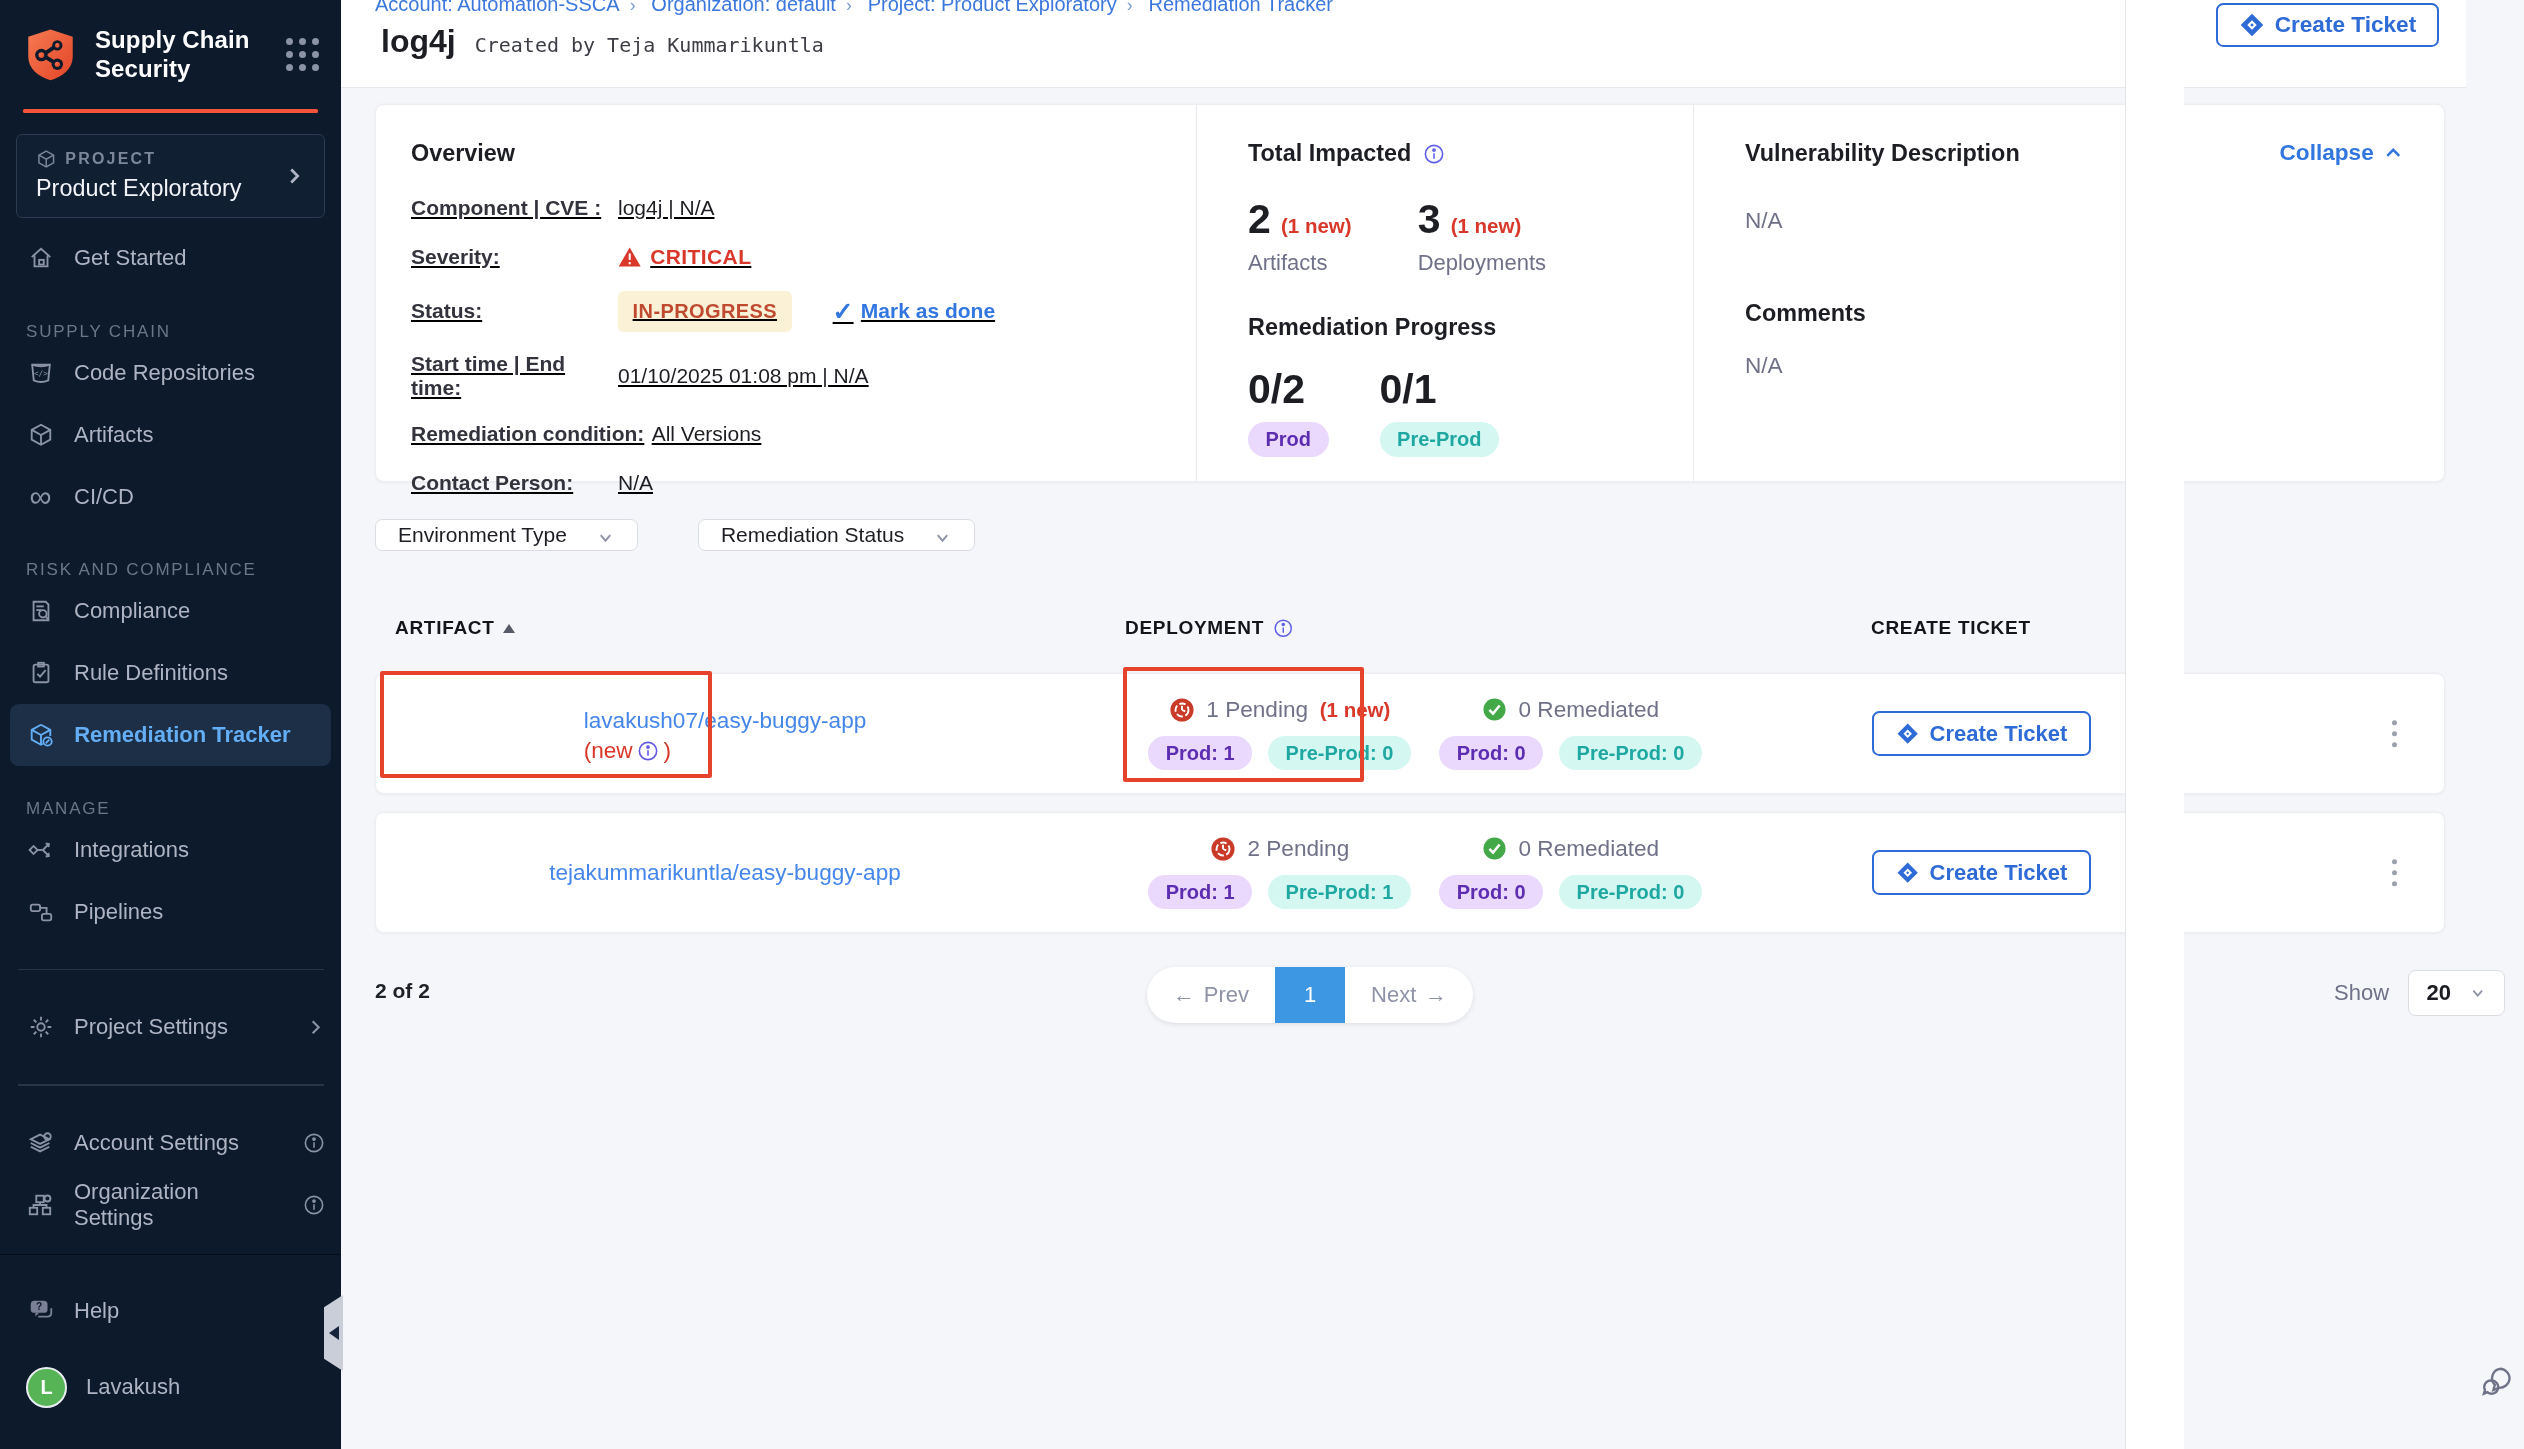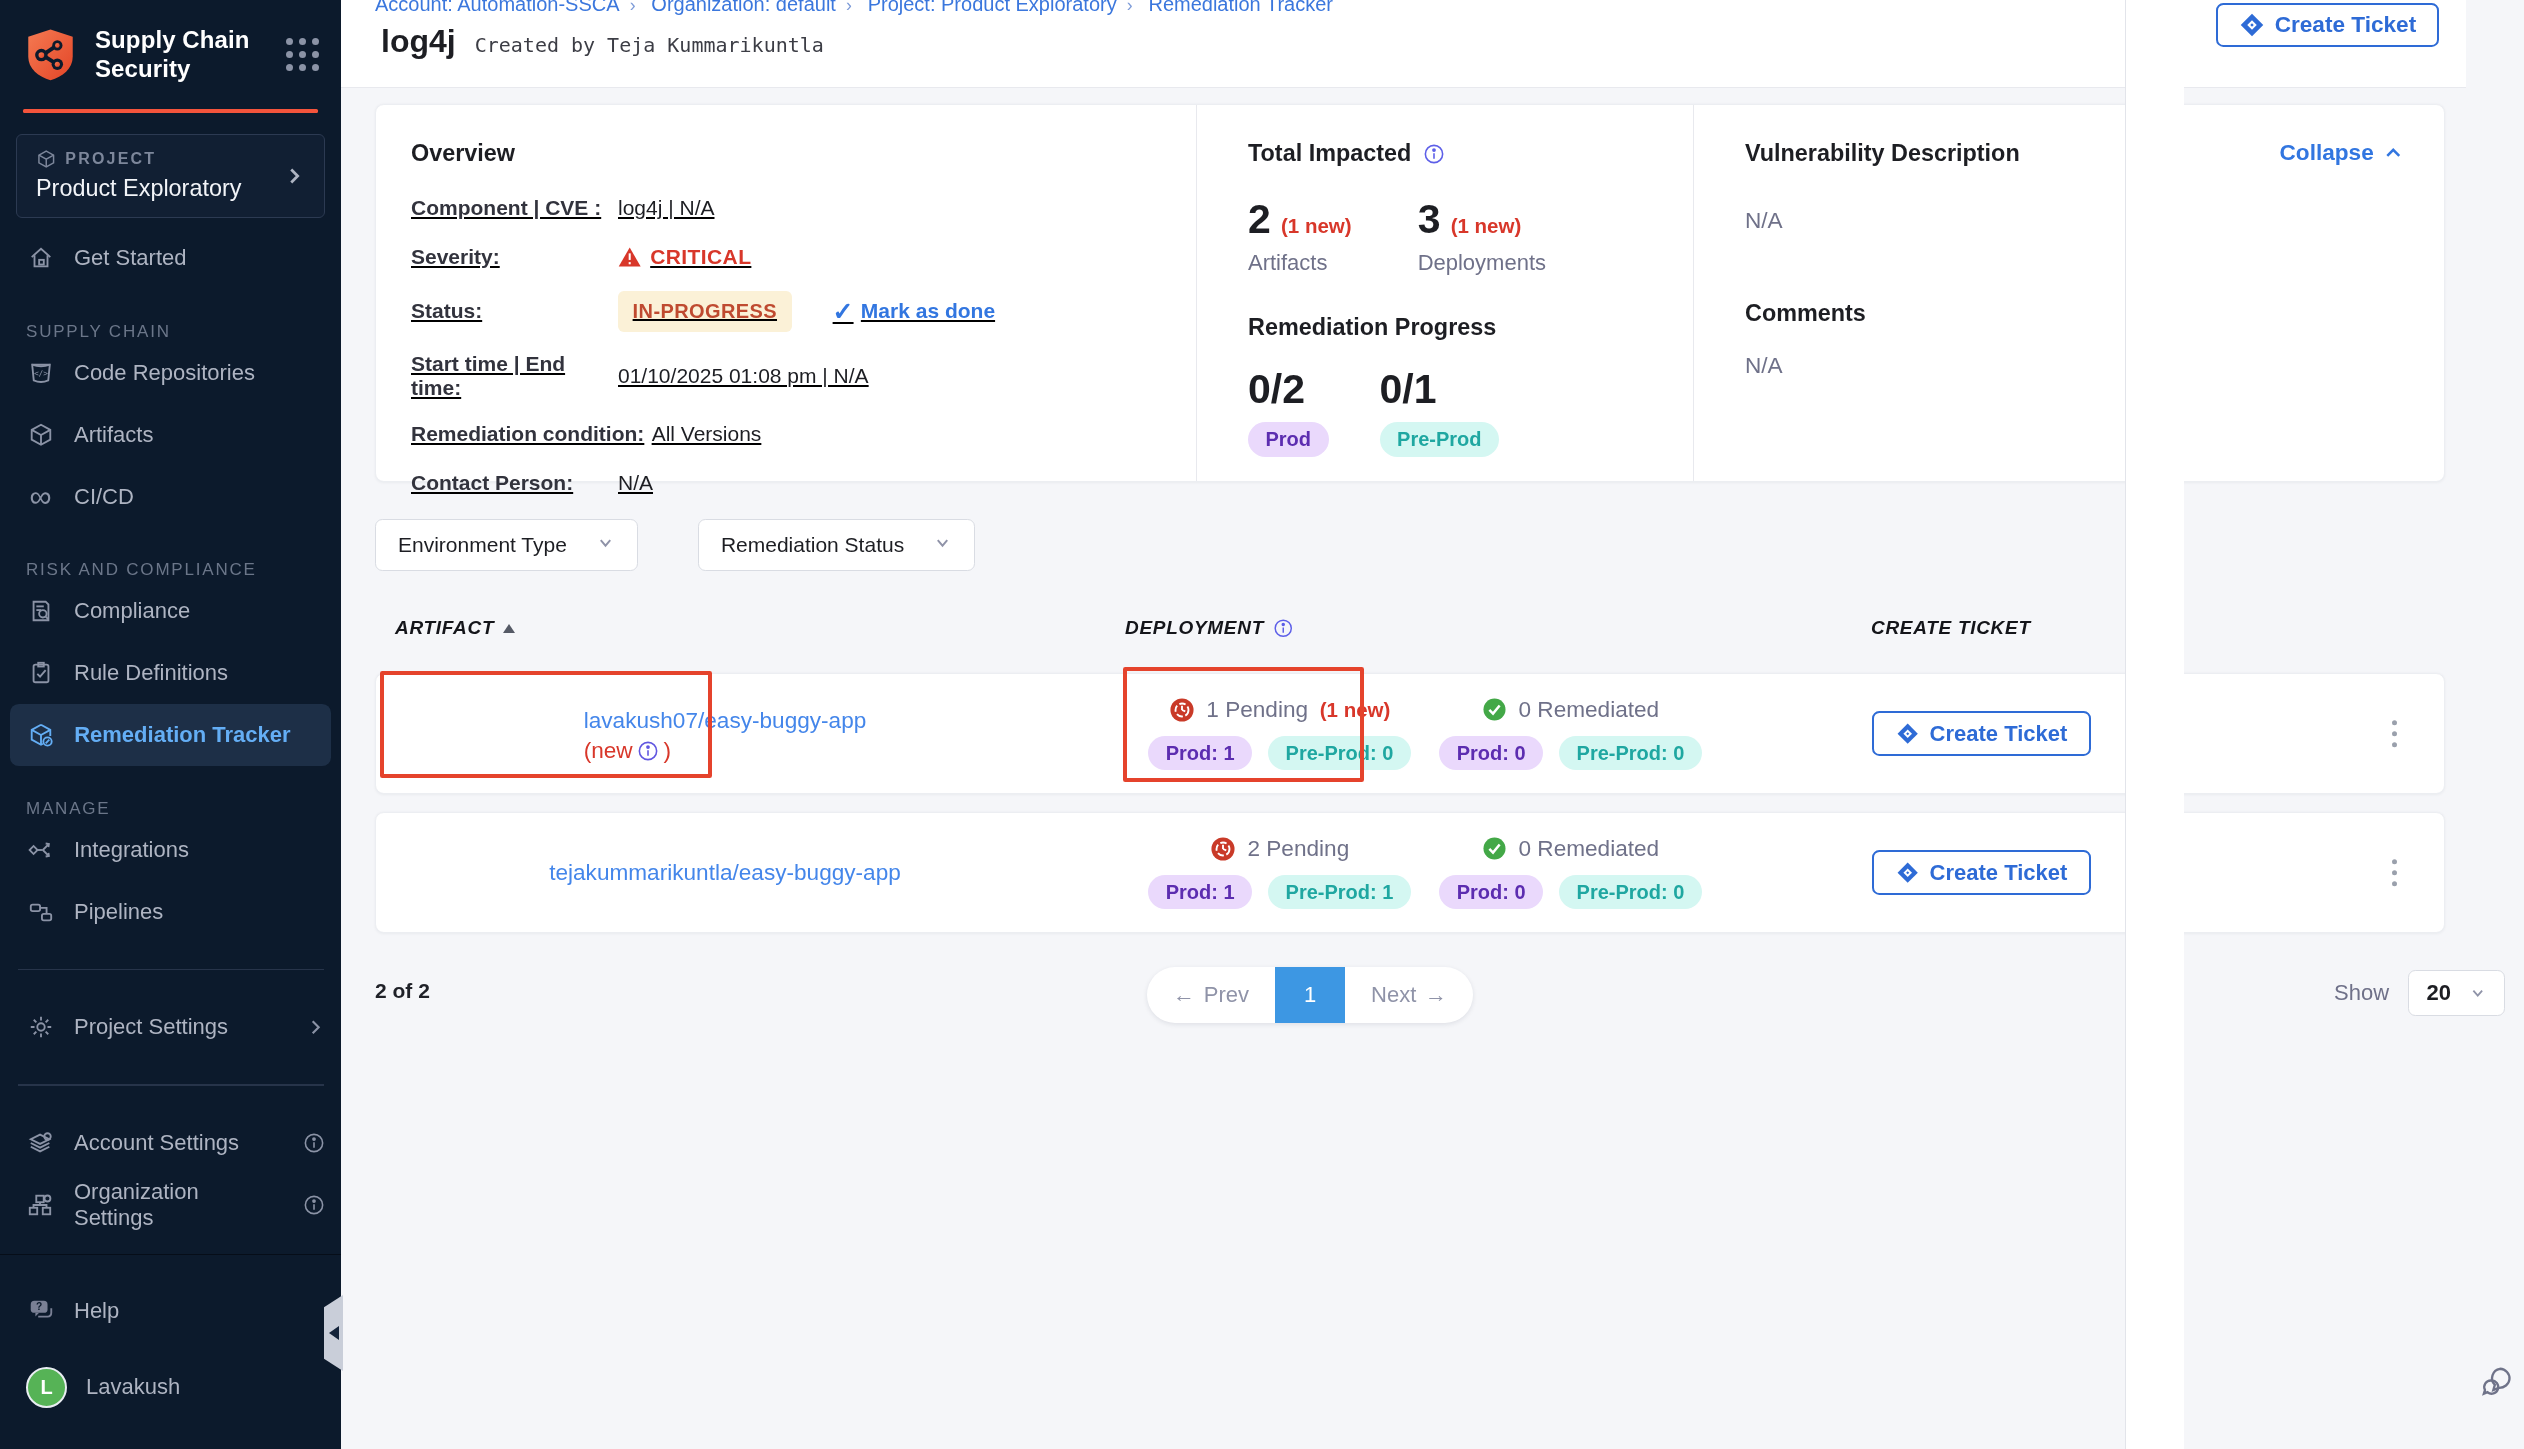--- a/index.html
+++ b/index.html
@@ -67,25 +67,25 @@
   .stat-label { font-size:22px; color:#6f7189; margin-top:7.3px; }
   .pill { display:inline-block; font-size:20px; font-weight:bold; padding:5.8px 17.5px; border-radius:730px; }
   .pill.prod { background:#ead9fc; color:#5c2db0; }
   .pill.preprod { background:#d4f7f2; color:#1fa7a1; }
   .col3-head { display:flex; align-items:flex-start; justify-content:space-between; }
   .collapse-link { display:inline-flex; align-items:center; gap:8.8px; color:#3276e0; font-weight:bold; font-size:22.6px; cursor:pointer; }
   .na-text { color:#6f7189; font-size:22.6px; }
 
   
   .filters { position:absolute; left:34px; top:519px; display:flex; gap:60px; }
-  .filter-btn { display:flex; align-items:flex-start; gap:29px; background:#fff; border:1.5px solid #d9dce3; border-radius:7.3px; padding:13px 22px; font-size:21px; color:#1d1e23; cursor:pointer; min-width:237px; justify-content:space-between; }
+  .filter-btn { display:flex; align-items:flex-end; gap:29px; background:#fff; border:1.5px solid #d9dce3; border-radius:7.3px; padding:3px 22px; font-size:21px; color:#1d1e23; cursor:pointer; min-width:237px; justify-content:space-between; }
 
   
   .tbl-header { position:absolute; top:617px; left:34px; width:2070px; font-size:19px; font-weight:bold; letter-spacing:0.7px; color:#14151a; }
-  .th { position:absolute; display:flex; align-items:center; gap:8.8px;font-style:italic; }
+  .th { position:absolute; display:flex; align-items:center; gap:8.8px; }
   .row-card { left:34px; width:2070px; height:121px; }
   .row-1 { top:673px; } .row-2 { top:812px; }
   .cell { position:absolute; top:0; height:100%; display:flex; flex-direction:column; justify-content:center;align-items:center; }
   .cell-artifact { left:20px; width:658px; }
   .a-link { color:#4486ea; font-size:22.6px; line-height:1.55; cursor:pointer; }
   .a-new { color:#d8372a; font-size:22.6px; display:inline-flex; align-items:center; gap:4.4px; }
   .cell-deploy { left:750px; width:307px; gap:13px; }
   .dep-line { display:flex; align-items:center; gap:11.7px; font-size:22.6px; color:#6f7189; }
   .dep-new { color:#d8372a; font-size:20.5px; font-weight:bold; }
   .pill-line { display:flex; gap:16px; }

